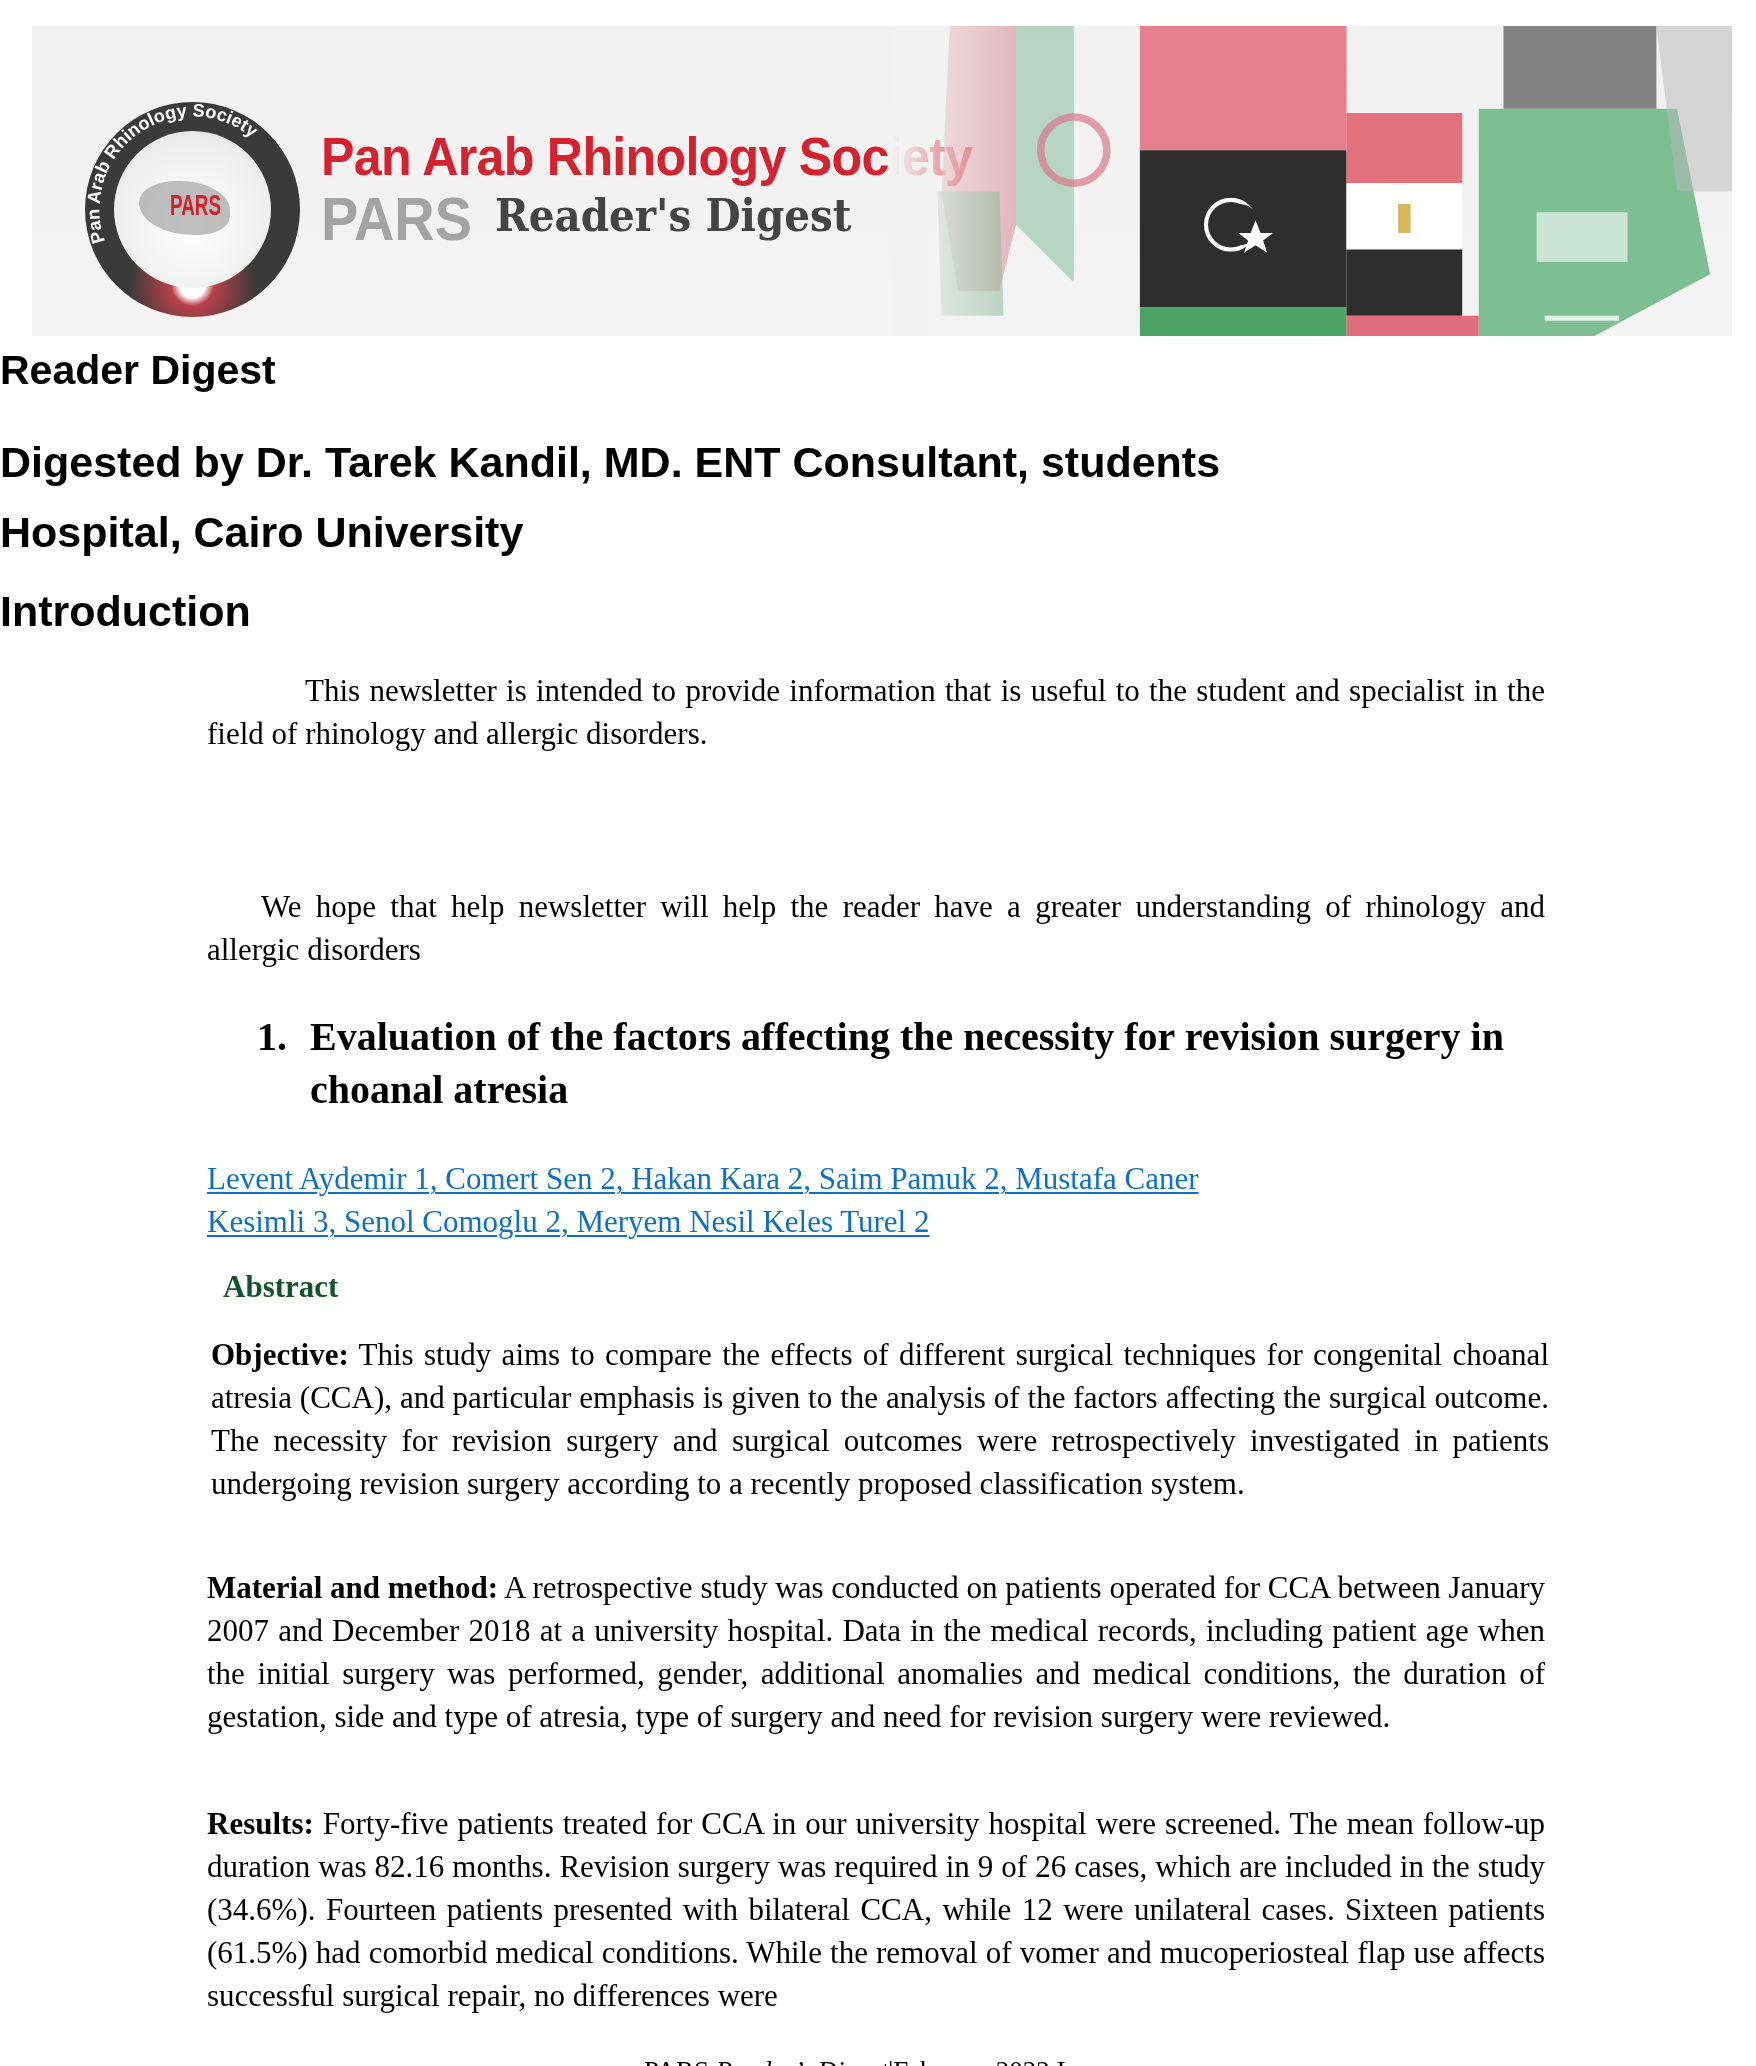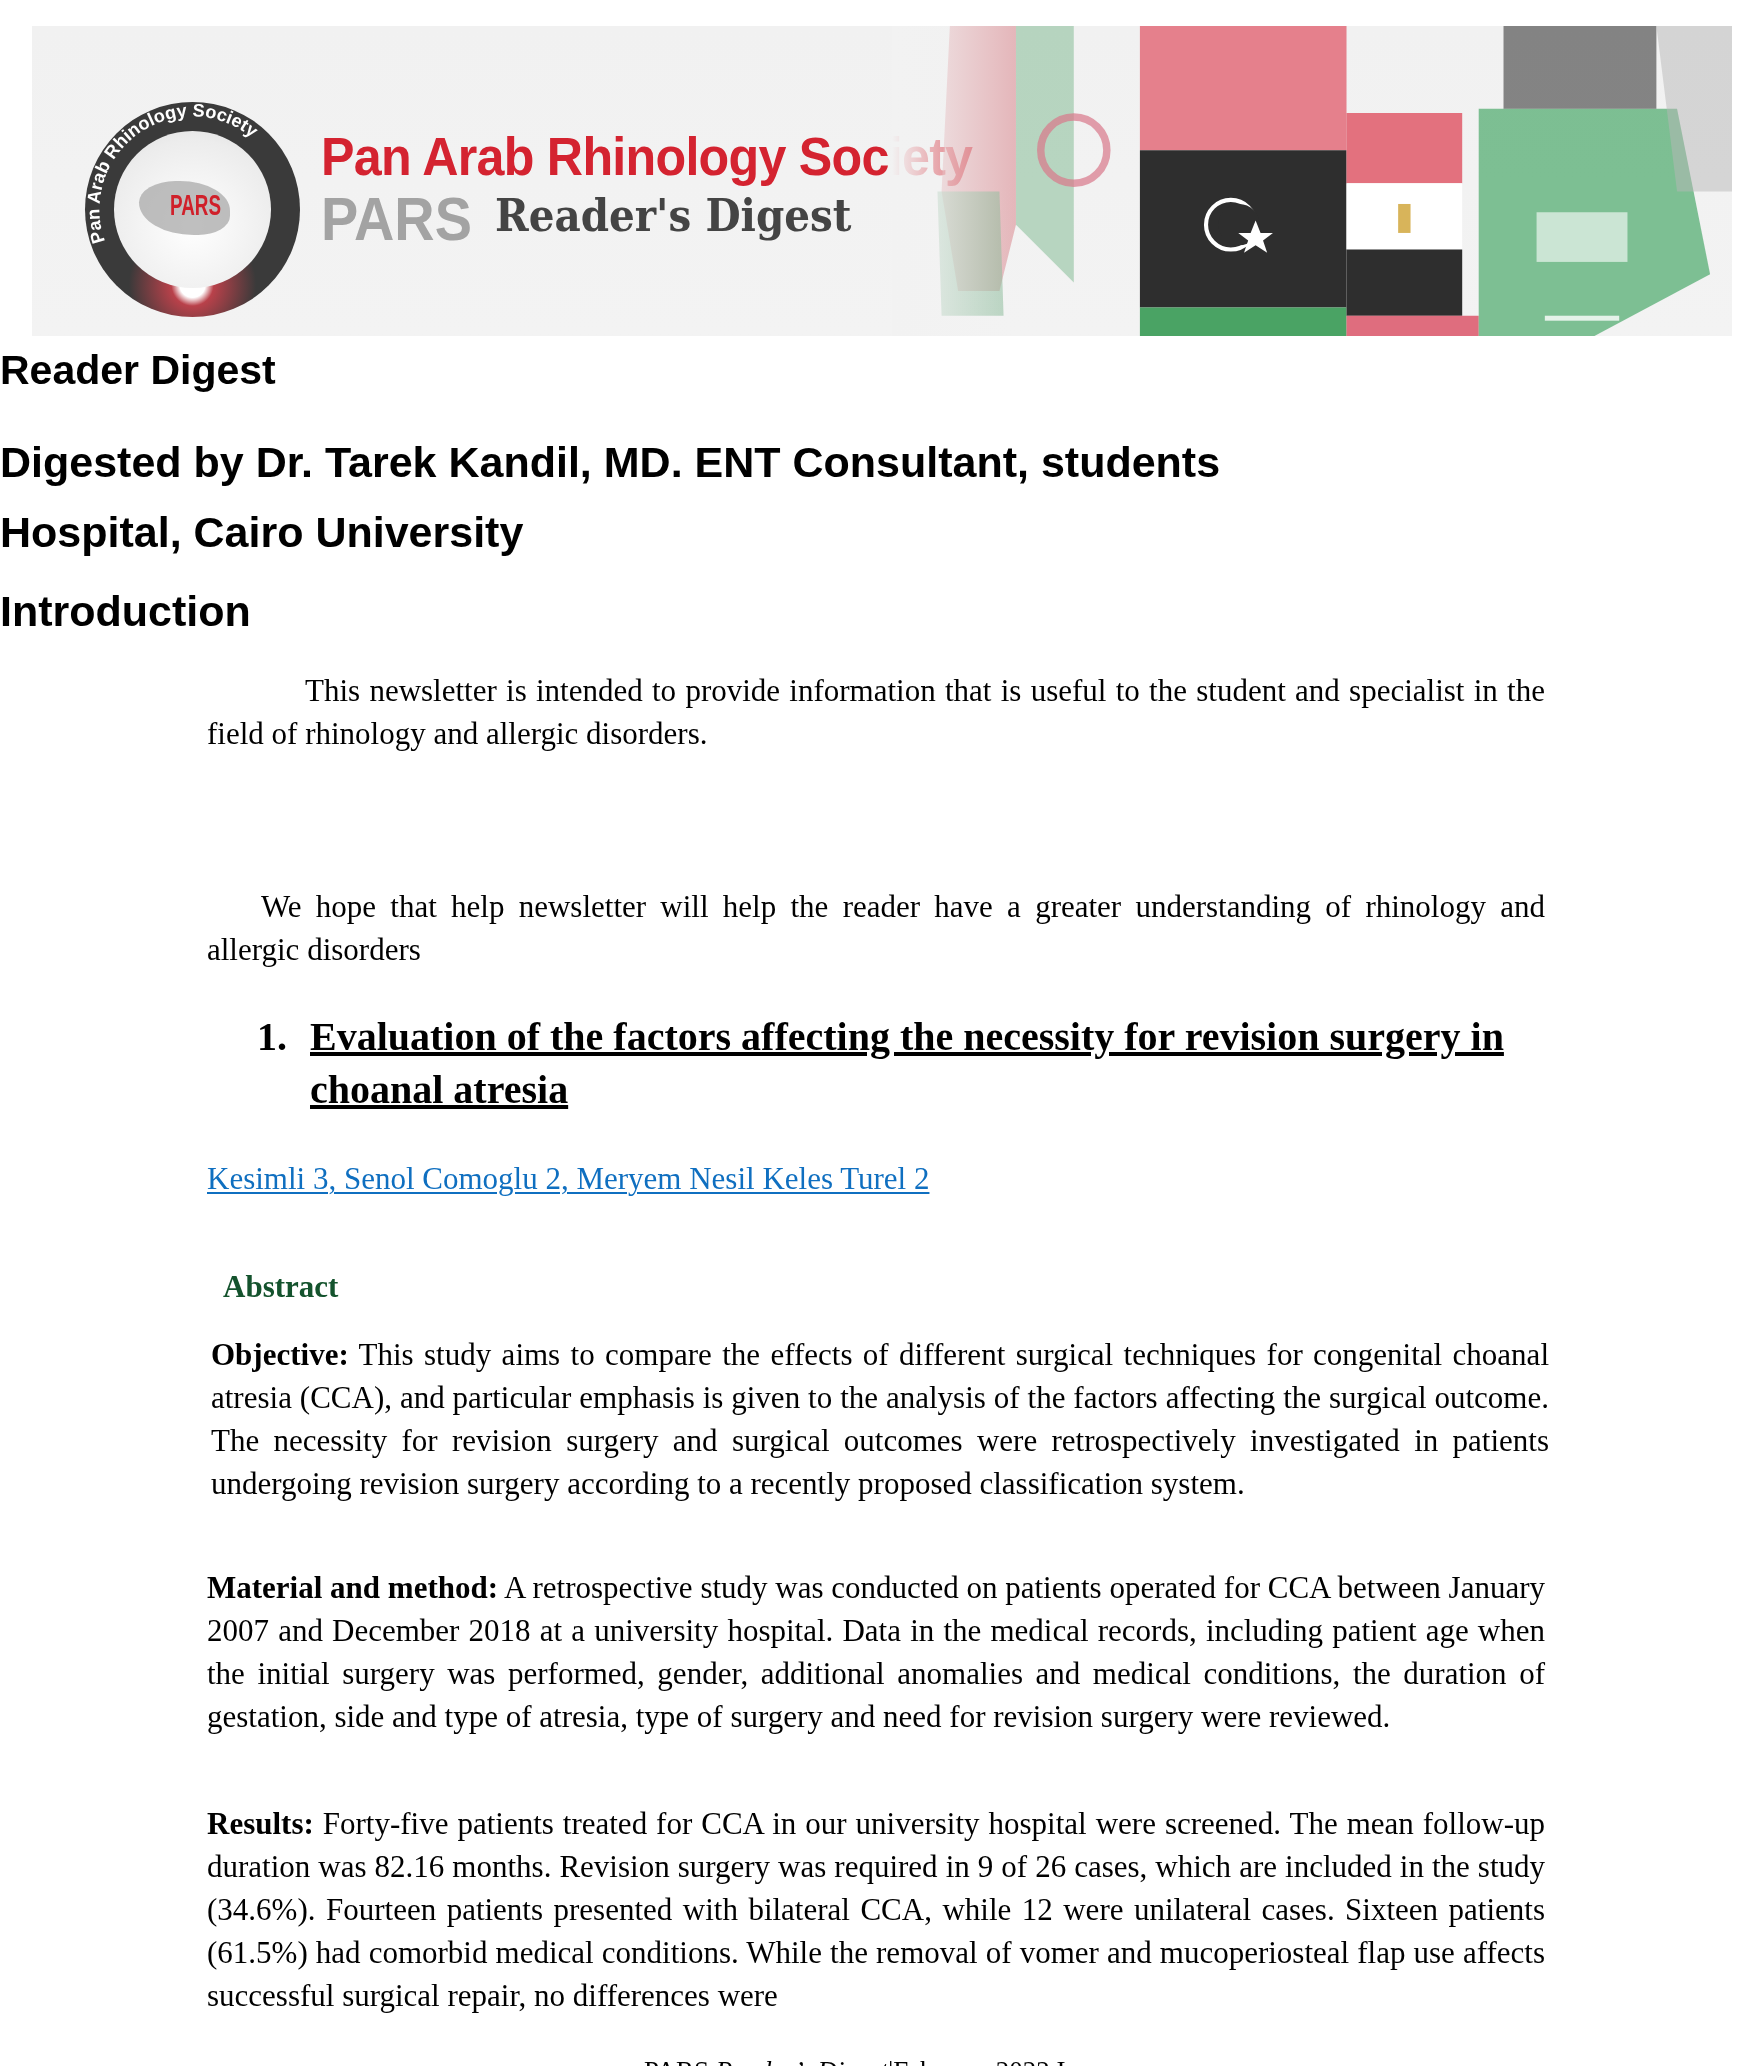--- a/index.html
+++ b/index.html
@@ -70,21 +70,21 @@
   .p1 { top: 669px; }
   .p2 { top: 777px; }
   .p3 { top: 885px; }
 
   .article-heading {
     position: absolute; left: 257px; width: 1322px; top: 1010px;
     font-family: "Liberation Serif", serif; font-weight: bold; font-size: 40px; line-height: 53px;
     color: #000;
   }
   .article-heading .num { position: absolute; left: 0; }
-  .article-heading .txt { display: block; padding-left: 53px; text-decoration: underline; }
+  .article-heading .txt { display: block; padding-left: 53px; }
 
   .authors {
     position: absolute; left: 207px; top: 1157px; width: 1364px;
     font-family: "Liberation Serif", serif; font-size: 31px; line-height: 43px; color: #0f6fc0;
     text-decoration: underline; text-decoration-thickness: 1.7px; text-underline-offset: 3.3px;
   }
   .authors span { display: block; }
 
   .abstract-label {
     position: absolute; left: 207px; top: 1269px;
@@ -174,20 +174,21 @@
 
   <p class="body-text indent1 p1" style="margin:0">This newsletter is intended to provide information that is useful to the student and specialist in the field of rhinology and allergic disorders.</p>
   <p class="body-text indent2 p3" style="margin:0">We hope that help newsletter will help the reader have a greater understanding of rhinology and allergic disorders</p>
 
   <div class="article-heading">
     <span class="num">1.</span>
     <span class="txt">Evaluation of the factors affecting the necessity for revision surgery in choanal atresia</span>
   </div>
 
   <div class="authors">
+    <span>Levent Aydemir 1, Comert Sen 2, Hakan Kara 2, Saim Pamuk 2, Mustafa Caner</span>
     <span>Kesimli 3, Senol Comoglu 2, Meryem Nesil Keles Turel 2</span>
   </div>
 
   <div class="abstract-label">Abstract</div>
 
   <p class="sec objective" style="margin:4px">
     <b>Objective:</b><span> This study aims to compare the effects of different surgical techniques for congenital choanal atresia (CCA), and particular emphasis is given to the analysis of the factors affecting the surgical outcome. The necessity for revision surgery and surgical outcomes were retrospectively investigated in patients undergoing revision surgery according to a recently proposed classification system.</span>
   </p>
 
   <p class="sec method" style="margin:0">

